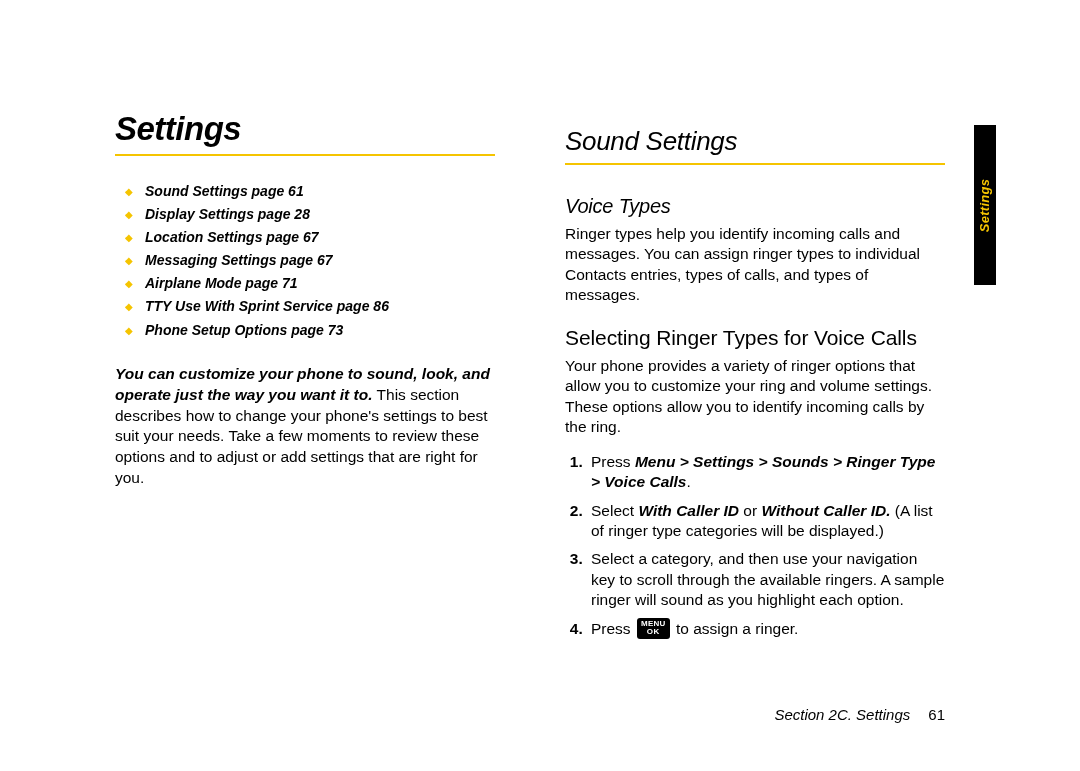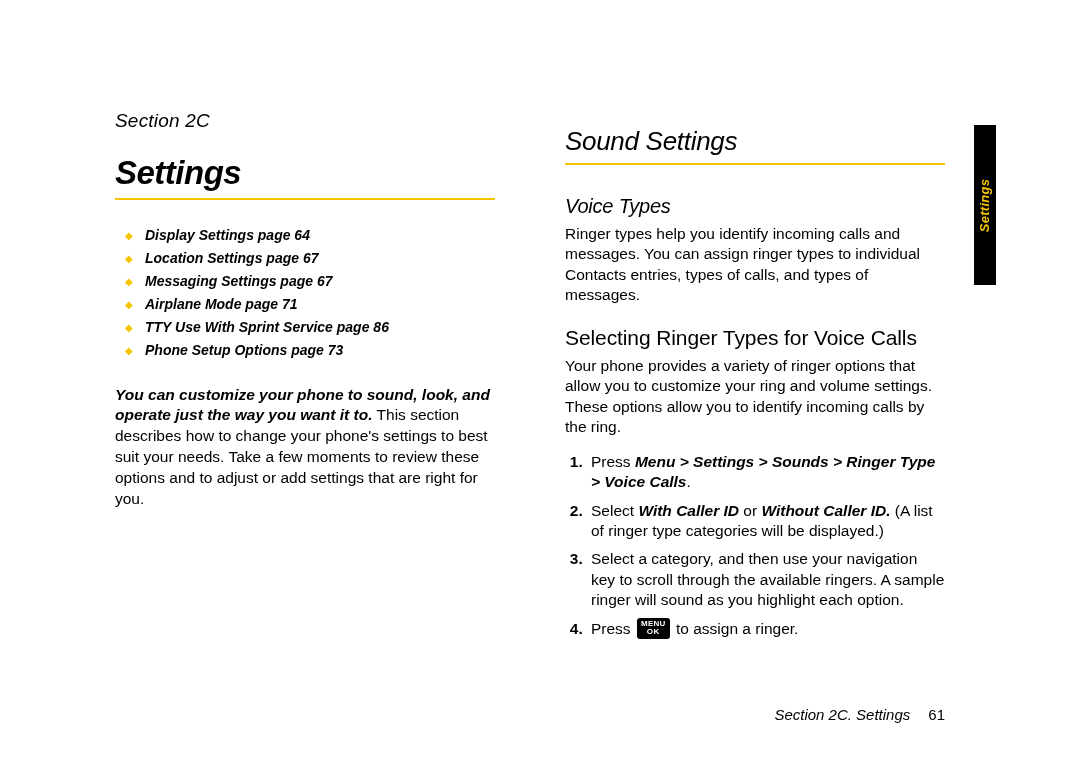--- a/index.html
+++ b/index.html
@@ -166,25 +166,25 @@
     transform: rotate(-90deg);
     white-space: nowrap;
     letter-spacing: 0.3px;
   }
 </style>
 </head>
 <body>
 
 <div class="page">
   <div class="col">
-    <div class="section-label">Section 2C</div>
     <h1 class="title">Settings</h1>
     <hr class="yellow-rule">
     <ul class="toc">
-      <li>Display Settings page 64</li>
+      <li>Sound Settings page 61</li>
+      <li>Display Settings page 28</li>
       <li>Location Settings page 67</li>
       <li>Messaging Settings page 67</li>
       <li>Airplane Mode page 71</li>
       <li>TTY Use With Sprint Service page 86</li>
       <li>Phone Setup Options page 73</li>
     </ul>
     <p class="intro">
       <span class="intro-lead">You can customize your phone to sound, look, and operate just the way you want it to.</span><span> This section describes how to change your phone's settings to best suit your needs. Take a few moments to review these options and to adjust or add settings that are right for you.</span>
     </p>
   </div>

